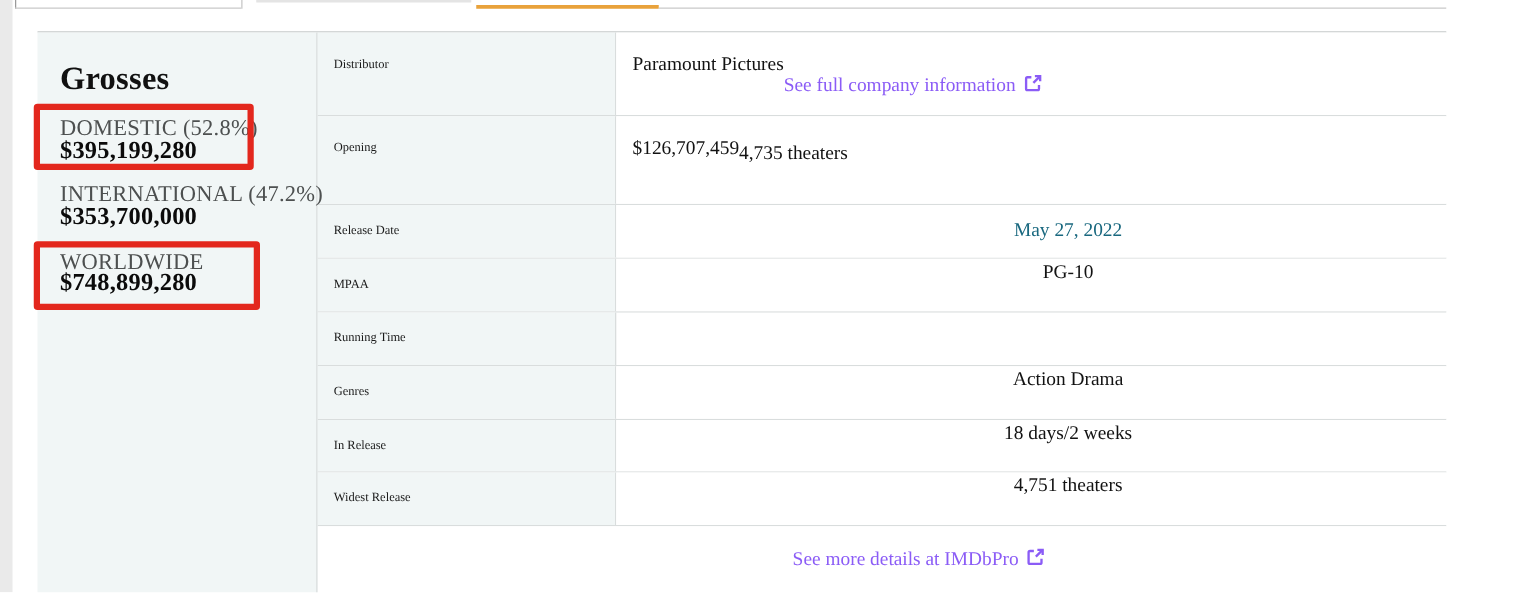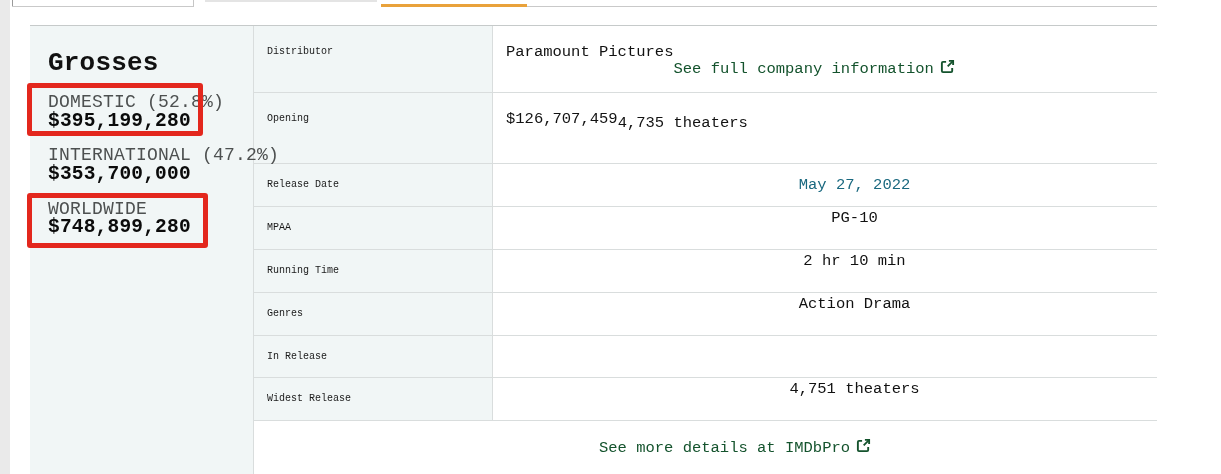--- a/index.html
+++ b/index.html
@@ -1,19 +1,19 @@
 <!DOCTYPE html>
 <html><head>
 <meta charset="utf-8">
 <style>
   html,body { margin:0; padding:0; background:#ffffff; }
   .screen {
     position:relative; width:1157px; height:474px; overflow:hidden;
     background:#ffffff; color:#161616;
-    font-family:Liberation Mono, monospace;
+    font-family:Liberation Serif, serif;
   }
   
   .gutter { position:absolute; left:0; top:0; width:10px; height:474px; background:#eaeaea; }
 
   
   .tline { position:absolute; }
   .t-vline1 { left:12px; top:0; width:1px; height:7px; background:#9a9a9a; }
   .t-hline-left { left:12px; top:6px; width:181px; height:1px; background:#c9c9c9; }
   .t-vline2 { left:193px; top:0; width:1px; height:7px; background:#c6c6c6; }
   .t-faint { left:205px; top:0; width:172px; height:2px; background:#e4e4e4; }
@@ -62,21 +62,21 @@
     flex:1; padding-left:13px; display:flex; flex-direction:row;
     font-size:15.5px; color:#121212; background:#fff;
   }
   .row.single .cell.label, .row.single .cell.value { justify-content:center; }
   .row.multi .cell.label { padding-top:15px; }
   .row.multi .cell.value { padding-top:15px; }
   .vline { line-height:22px; }
   .vline2 { line-height:22px; margin-top:4px;text-align:center; }
   .link {
     display:inline-flex; align-items:center; gap:6px; cursor:pointer;
-    color:#14532d; text-decoration:none; line-height:20px; width:max-content;
+    color:#8b5cf6; text-decoration:none; line-height:20px; width:max-content;
   }
   .link.teal { color:#19687f; }
   .link .ext { flex:none; display:inline-block; margin-top:1px; }
   .link-row1 { margin-top:4px; }
 </style>
 </head>
 <body>
 
 <div class="screen">
 
@@ -157,37 +157,37 @@
         </div>
         <div class="cell value">
           <span class="vline">PG-10</span>
         </div>
       </div>
 
       <div class="row single" style="height:43px">
         <div class="cell label">
           <span class="vline">Running Time</span>
         </div>
-        <div class="cell value">
-          <span class="vline">2 hr 10 min</span>
-        </div>
       </div>
 
       <div class="row single" style="height:43px">
         <div class="cell label">
           <span class="vline">Genres</span>
         </div>
         <div class="cell value">
           <span class="vline">Action Drama</span>
         </div>
       </div>
 
       <div class="row single" style="height:42px">
         <div class="cell label">
           <span class="vline">In Release</span>
+        </div>
+        <div class="cell value">
+          <span class="vline">18 days/2 weeks</span>
         </div>
       </div>
 
       <div class="row single" style="height:43px">
         <div class="cell label">
           <span class="vline">Widest Release</span>
         </div>
         <div class="cell value">
           <span class="vline">4,751 theaters</span>
         </div>

